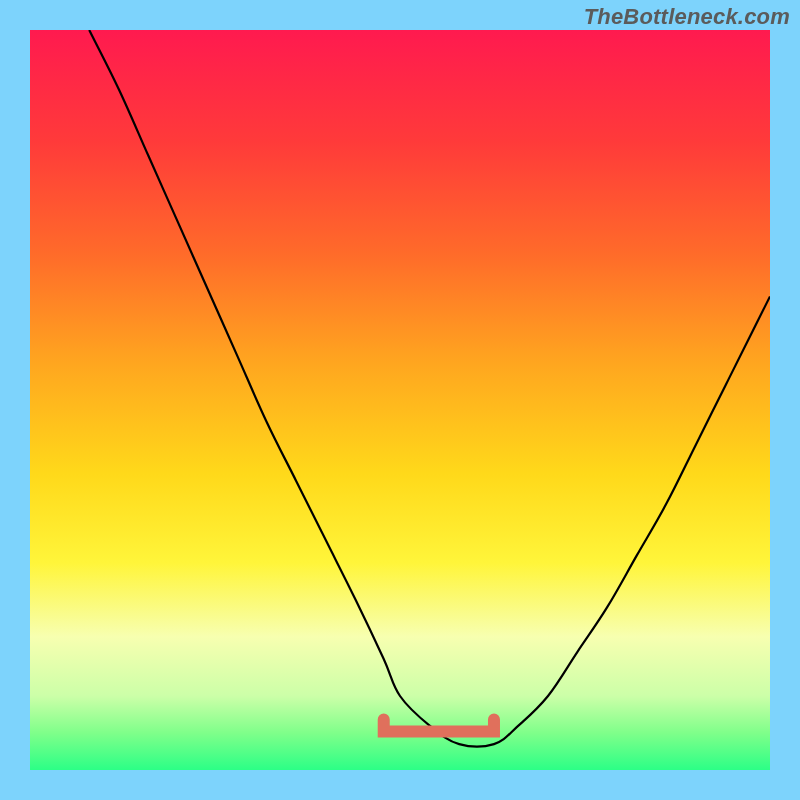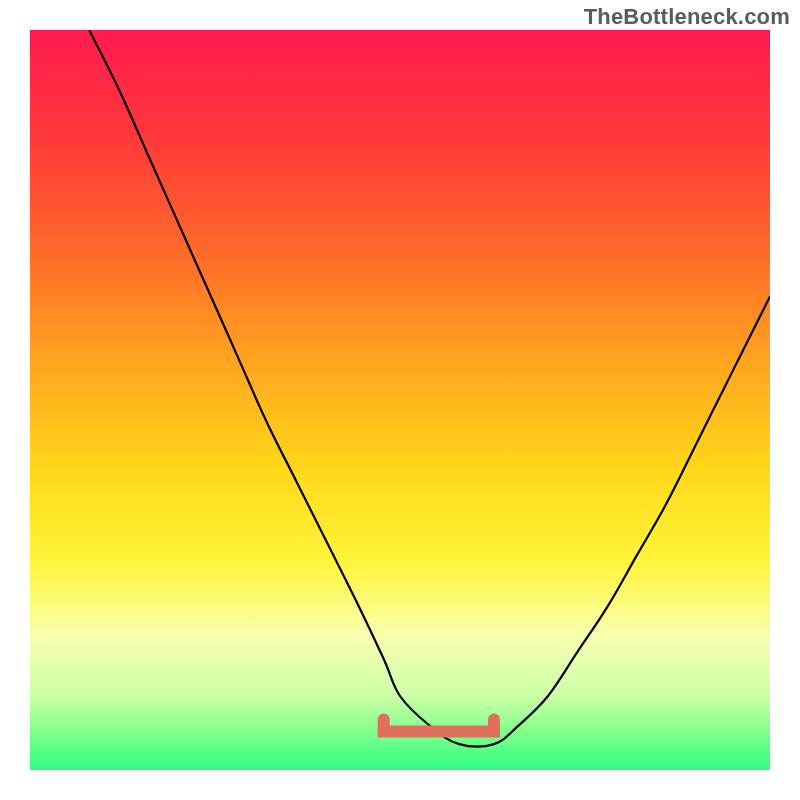--- a/index.html
+++ b/index.html
@@ -8,21 +8,22 @@
     width: 800px;
     height: 800px;
     background: #000;
     overflow: hidden;
     font-family: Arial, Helvetica, sans-serif;
   }
   .frame {
     position: relative;
     width: 800px;
     height: 800px;
-    background: #ffffff;
+    background: #7dd3fc;
+    font-style: italic;
   }
   .attribution {
     position: absolute;
     top: 4px;
     right: 10px;
     color: #5b5b5b;
     font-size: 22px;
     font-weight: bold;
     letter-spacing: 0.2px;
     z-index: 5;

